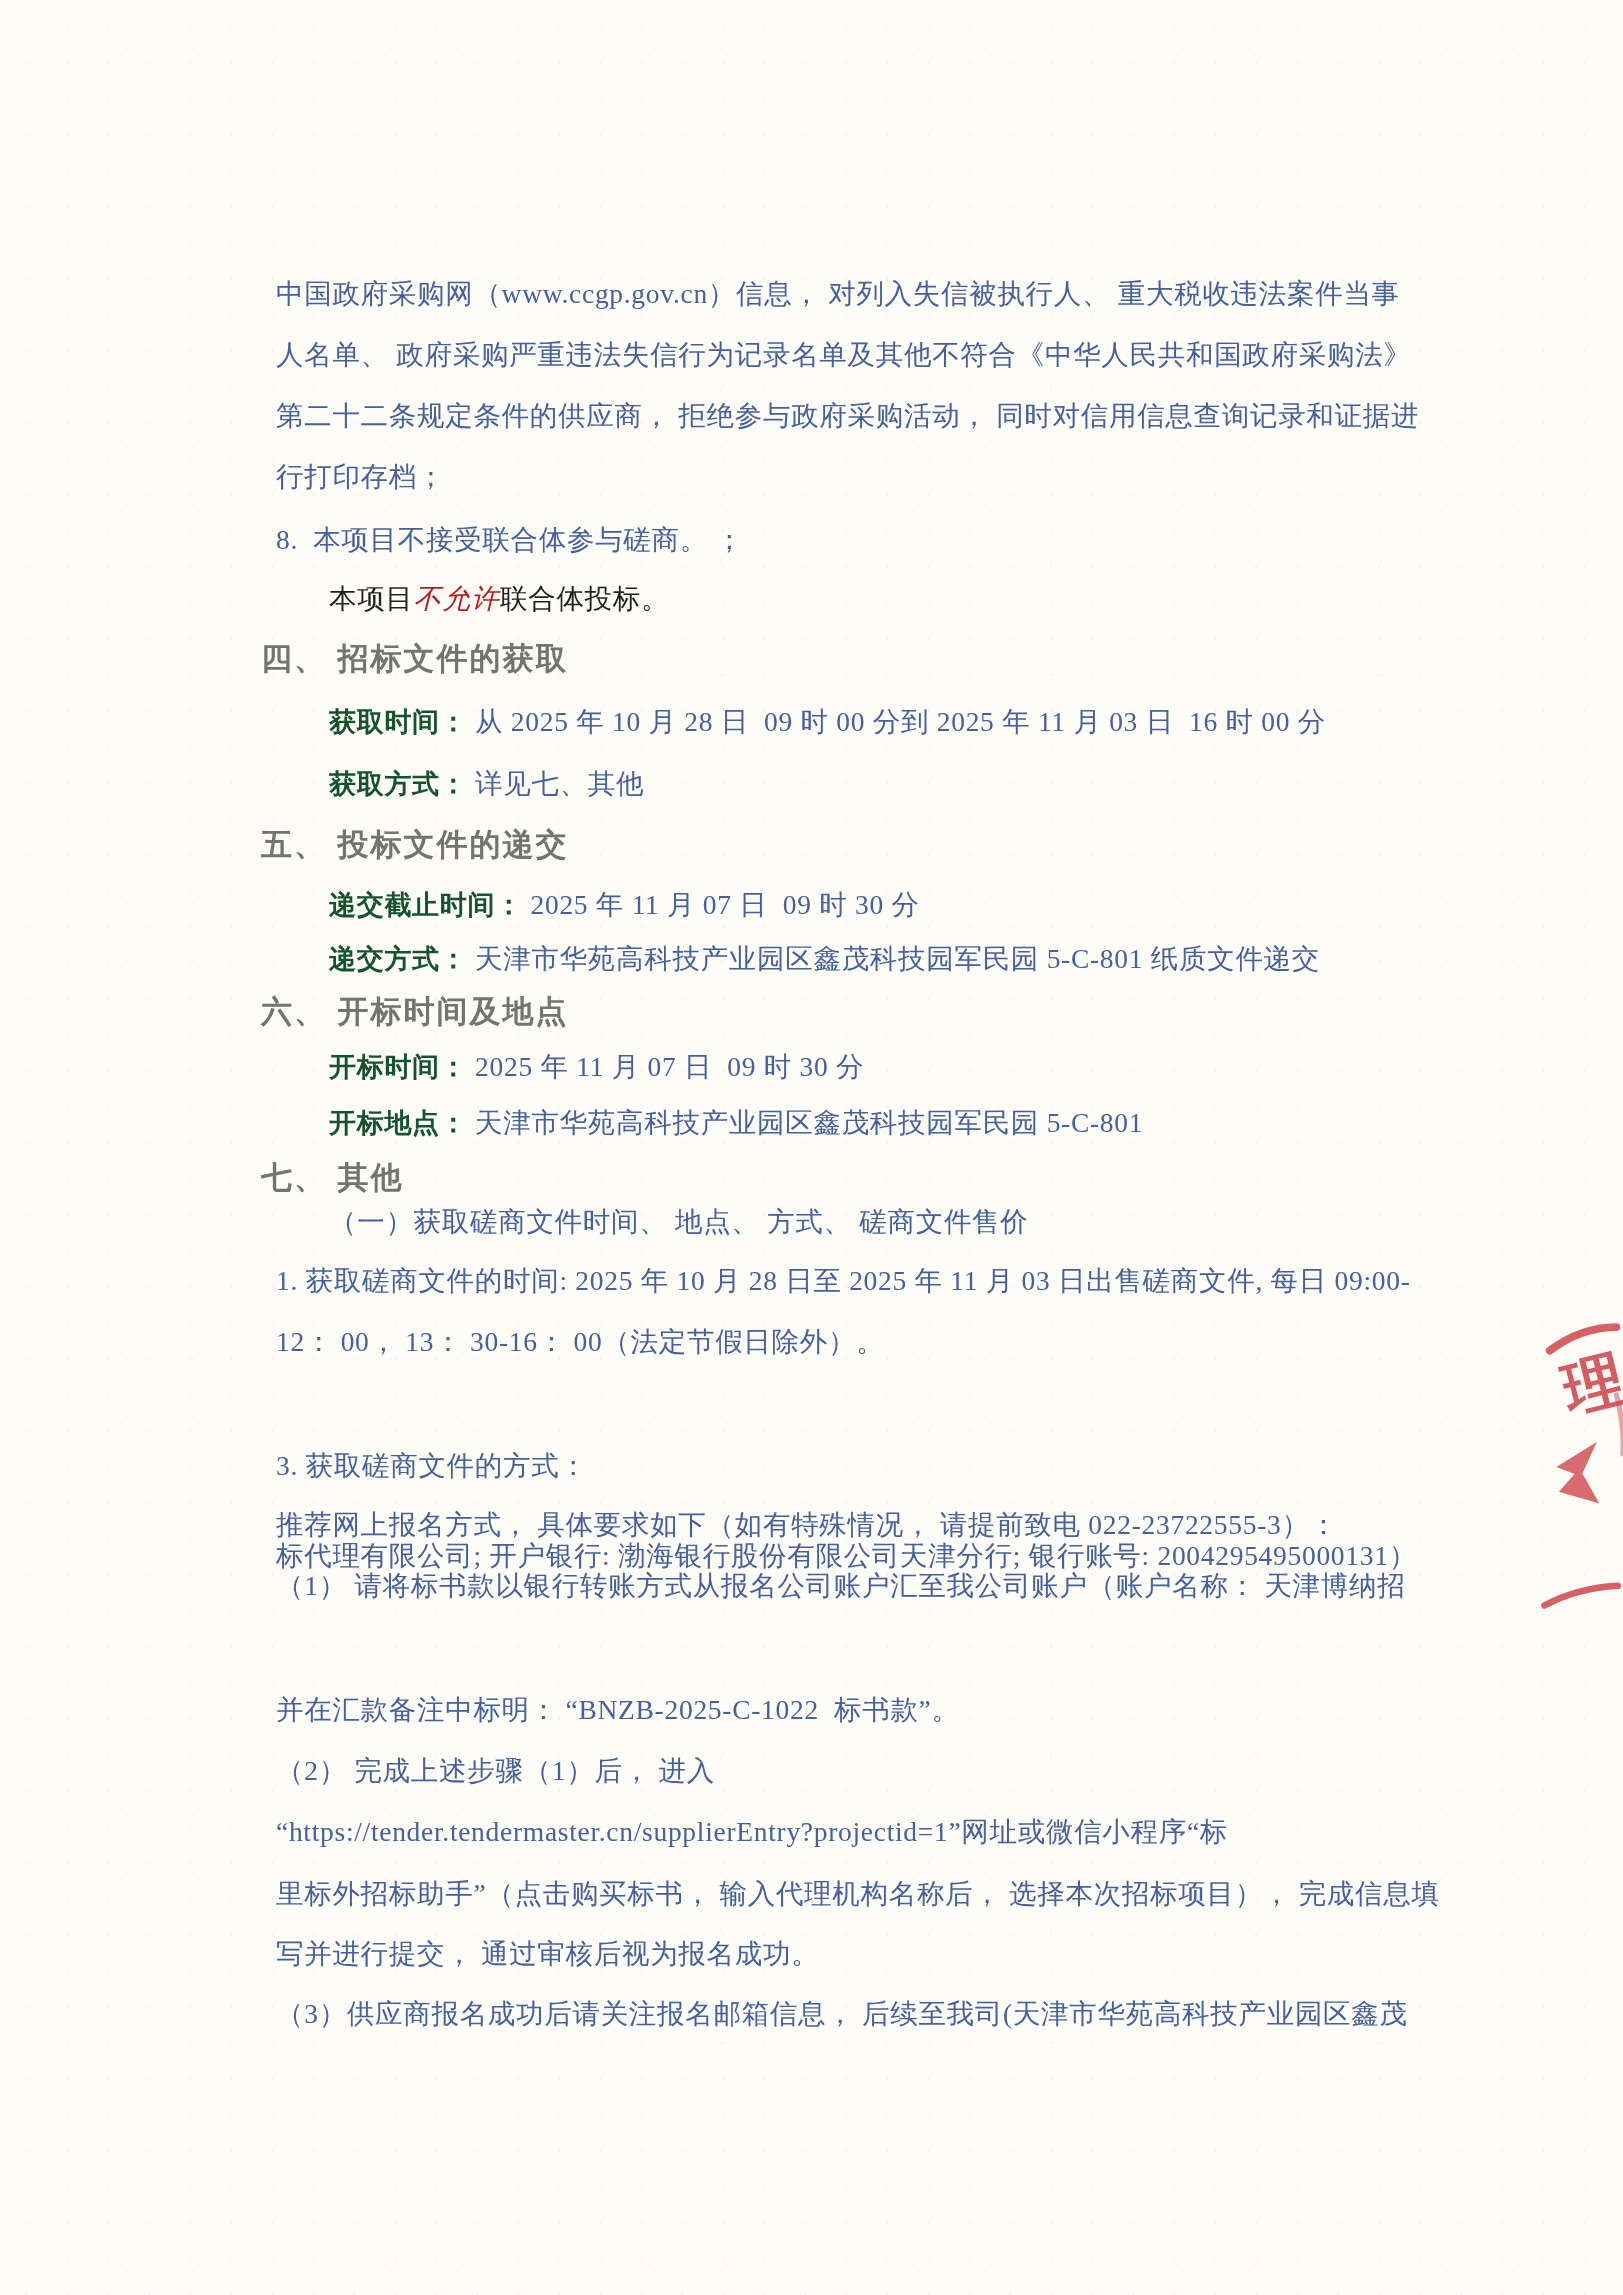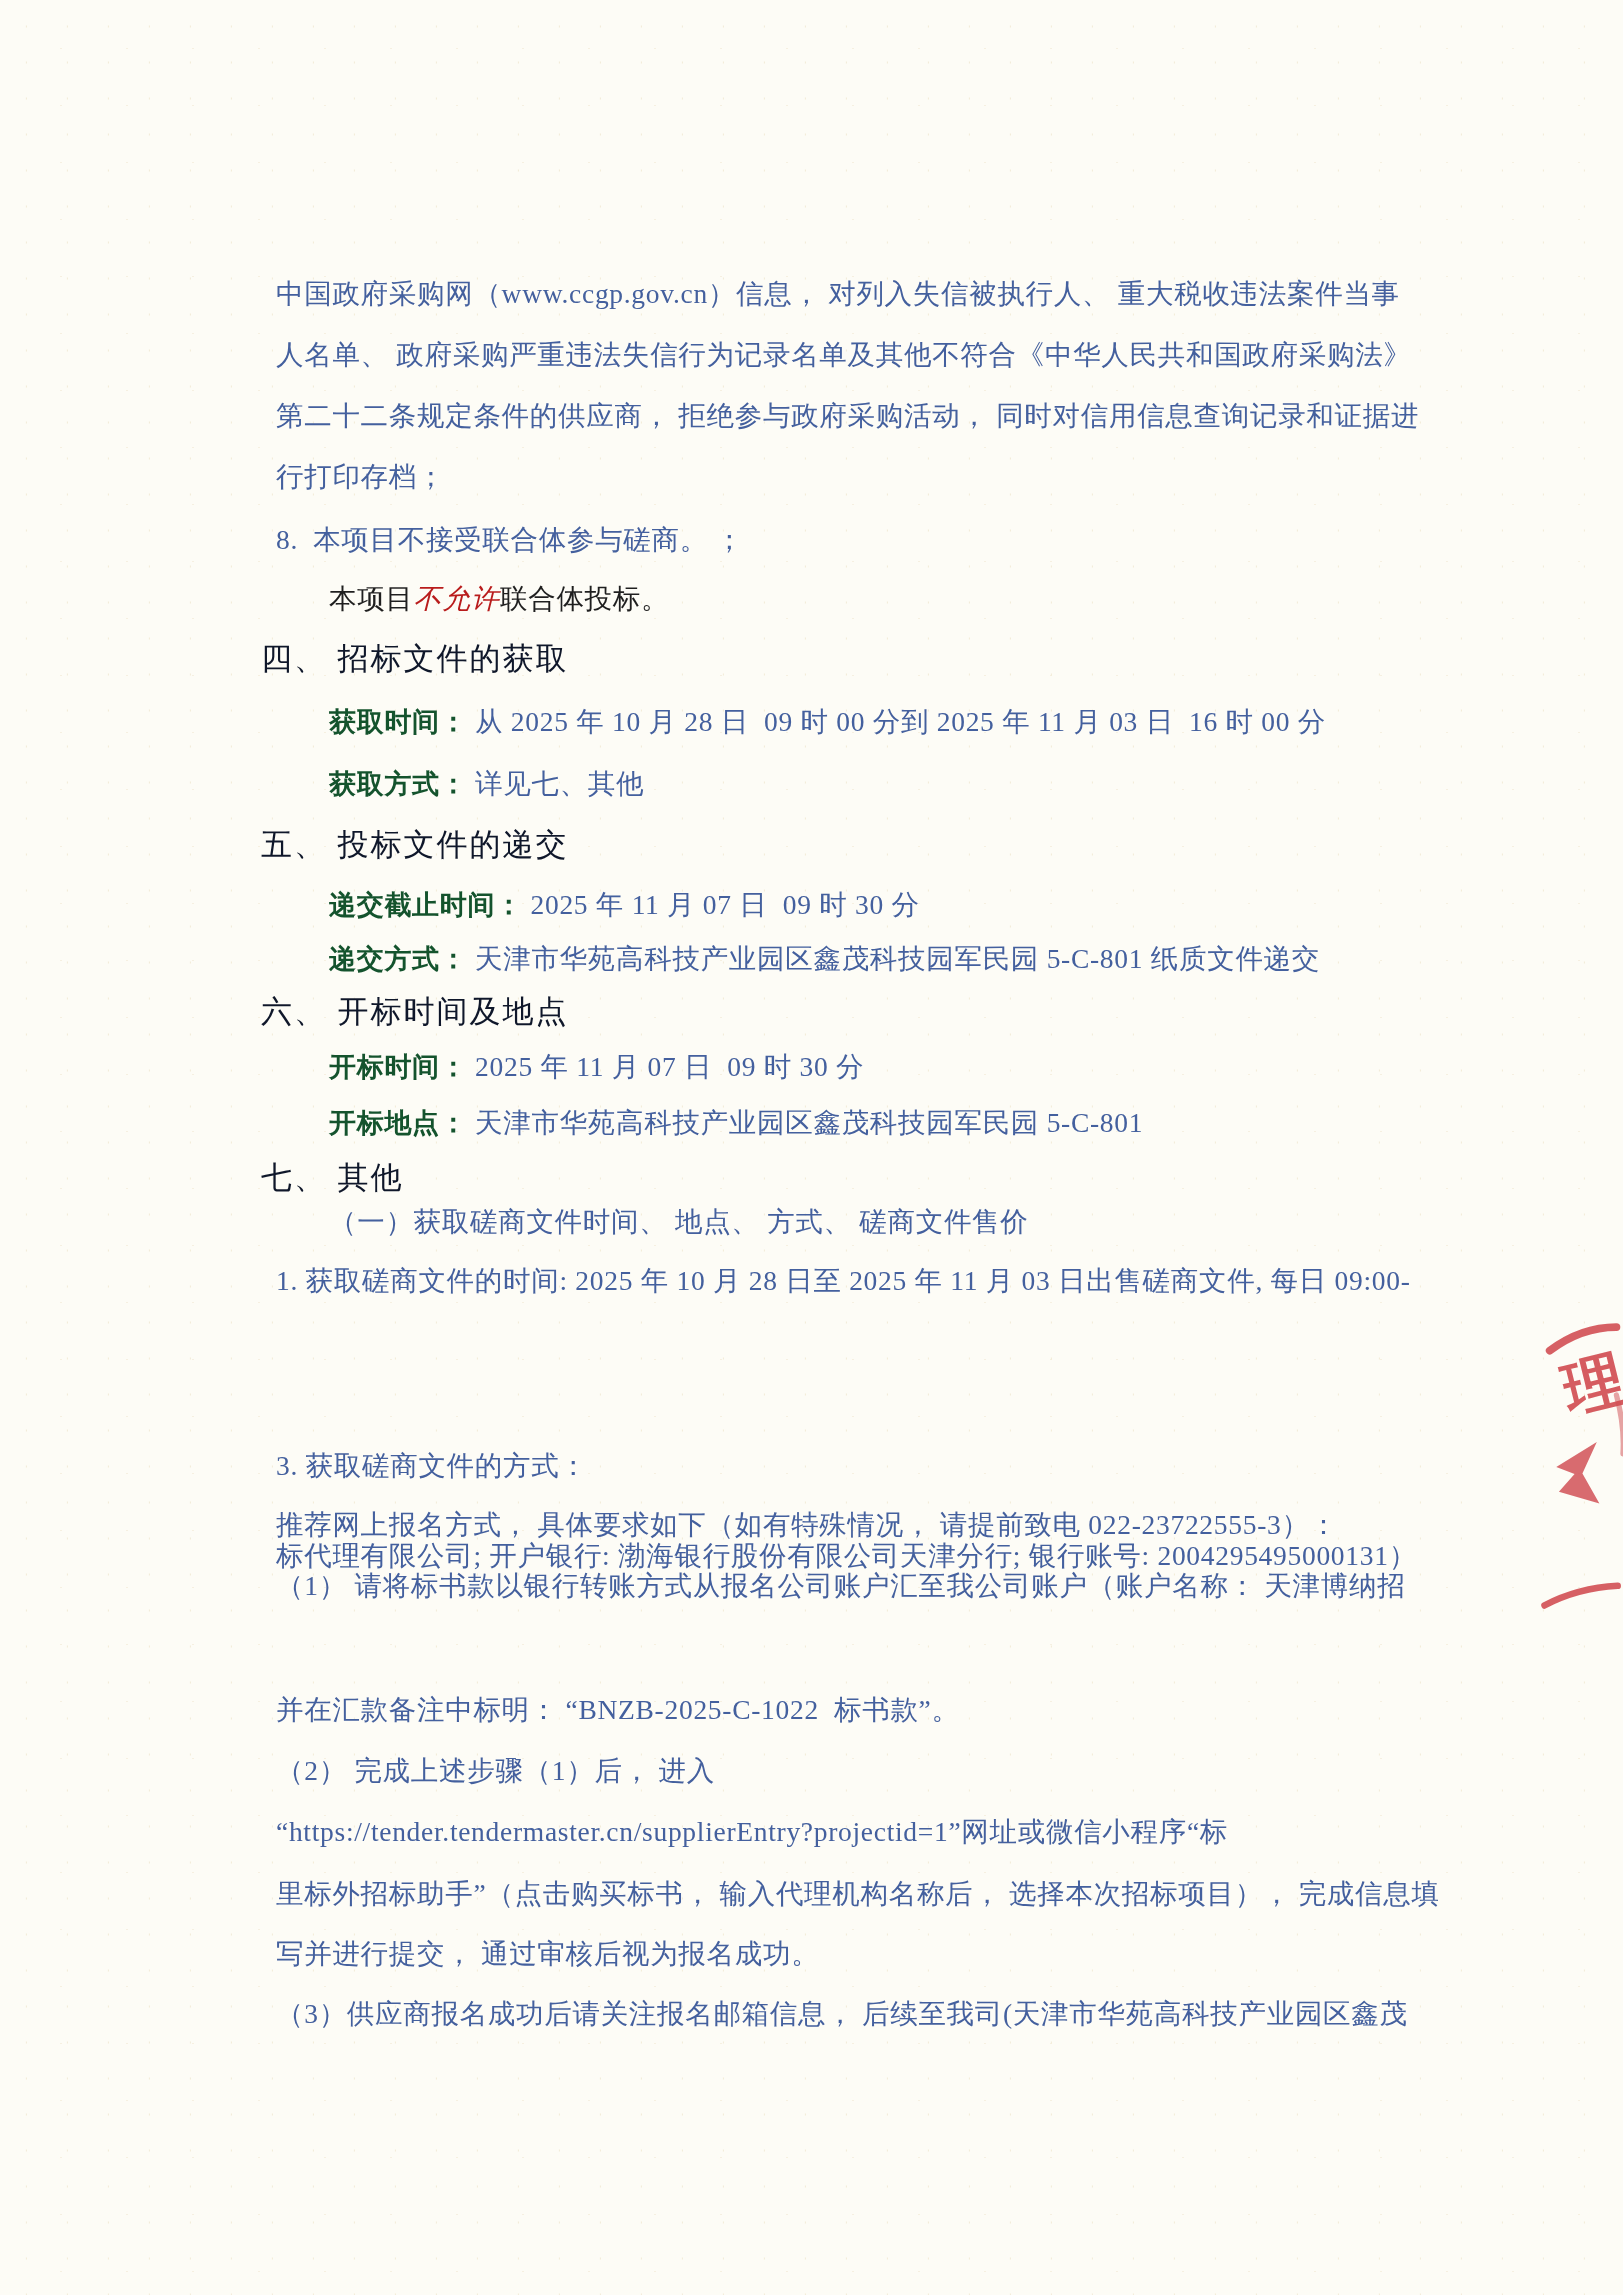--- a/index.html
+++ b/index.html
@@ -16,21 +16,21 @@
   .page{position:absolute;inset:0;}
   .line{
     position:absolute;left:276px;white-space:pre;
     font-size:27.5px;line-height:1.15;letter-spacing:0.7px;
     color:#44609e;
   }
   .indent{left:329px;}
   .heading{
     left:261px;
     font-family:"Liberation Sans","DejaVu Sans",sans-serif;
-    font-weight:400;font-size:31px;letter-spacing:2px;color:#0f172a;
+    font-weight:700;font-size:31px;letter-spacing:2px;color:#737373;
   }
   .label{
     font-family:"Liberation Sans","DejaVu Sans",sans-serif;
     font-weight:600;font-size:27px;color:#14532d;letter-spacing:0.7px;
   }
   .blk{color:#1f1f1f;}
   .em-blue{color:#b91c1c;font-style:italic;letter-spacing:1.3px;}
   .stamp{
     position:absolute;right:0;top:1297px;width:89px;height:315px;
     pointer-events:none;
@@ -63,20 +63,21 @@
   <div class="line indent" style="top:889px"><span class="label">递交截止时间：</span><span> 2025 年 11 月 07 日  09 时 30 分</span></div>
   <div class="line indent" style="top:943px"><span class="label">递交方式：</span><span> 天津市华苑高科技产业园区鑫茂科技园军民园 5-C-801 纸质文件递交</span></div>
 
   <div class="line heading" style="top:994px">六、 开标时间及地点</div>
   <div class="line indent" style="top:1051px"><span class="label">开标时间：</span><span> 2025 年 11 月 07 日  09 时 30 分</span></div>
   <div class="line indent" style="top:1107px"><span class="label">开标地点：</span><span> 天津市华苑高科技产业园区鑫茂科技园军民园 5-C-801</span></div>
 
   <div class="line heading" style="top:1160px">七、 其他</div>
   <div class="line indent" style="top:1206px">（一）获取磋商文件时间、 地点、 方式、 磋商文件售价</div>
   <div class="line" style="top:1265px">1. 获取磋商文件的时间: 2025 年 10 月 28 日至 2025 年 11 月 03 日出售磋商文件, 每日 09:00-</div>
+  <div class="line" style="top:1326px">12： 00， 13： 30-16： 00（法定节假日除外）。</div>
   <div class="line" style="top:1450px">3. 获取磋商文件的方式：</div>
   <div class="line" style="top:1509px">推荐网上报名方式， 具体要求如下（如有特殊情况， 请提前致电 022-23722555-3）：</div>
   <div class="line" style="top:1570px">（1） 请将标书款以银行转账方式从报名公司账户汇至我公司账户（账户名称： 天津博纳招</div>
   <div class="line" style="top:1540px">标代理有限公司; 开户银行: 渤海银行股份有限公司天津分行; 银行账号: 2004295495000131）</div>
   <div class="line" style="top:1694px">并在汇款备注中标明： “BNZB-2025-C-1022  标书款”。</div>
   <div class="line" style="top:1755px">（2） 完成上述步骤（1）后， 进入</div>
   <div class="line" style="top:1816px">“https://tender.tendermaster.cn/supplierEntry?projectid=1”网址或微信小程序“标</div>
   <div class="line" style="top:1938px">写并进行提交， 通过审核后视为报名成功。</div>
   <div class="line" style="top:1878px">里标外招标助手”（点击购买标书， 输入代理机构名称后， 选择本次招标项目）， 完成信息填</div>
   <div class="line" style="top:1998px">（3）供应商报名成功后请关注报名邮箱信息， 后续至我司(天津市华苑高科技产业园区鑫茂</div>

